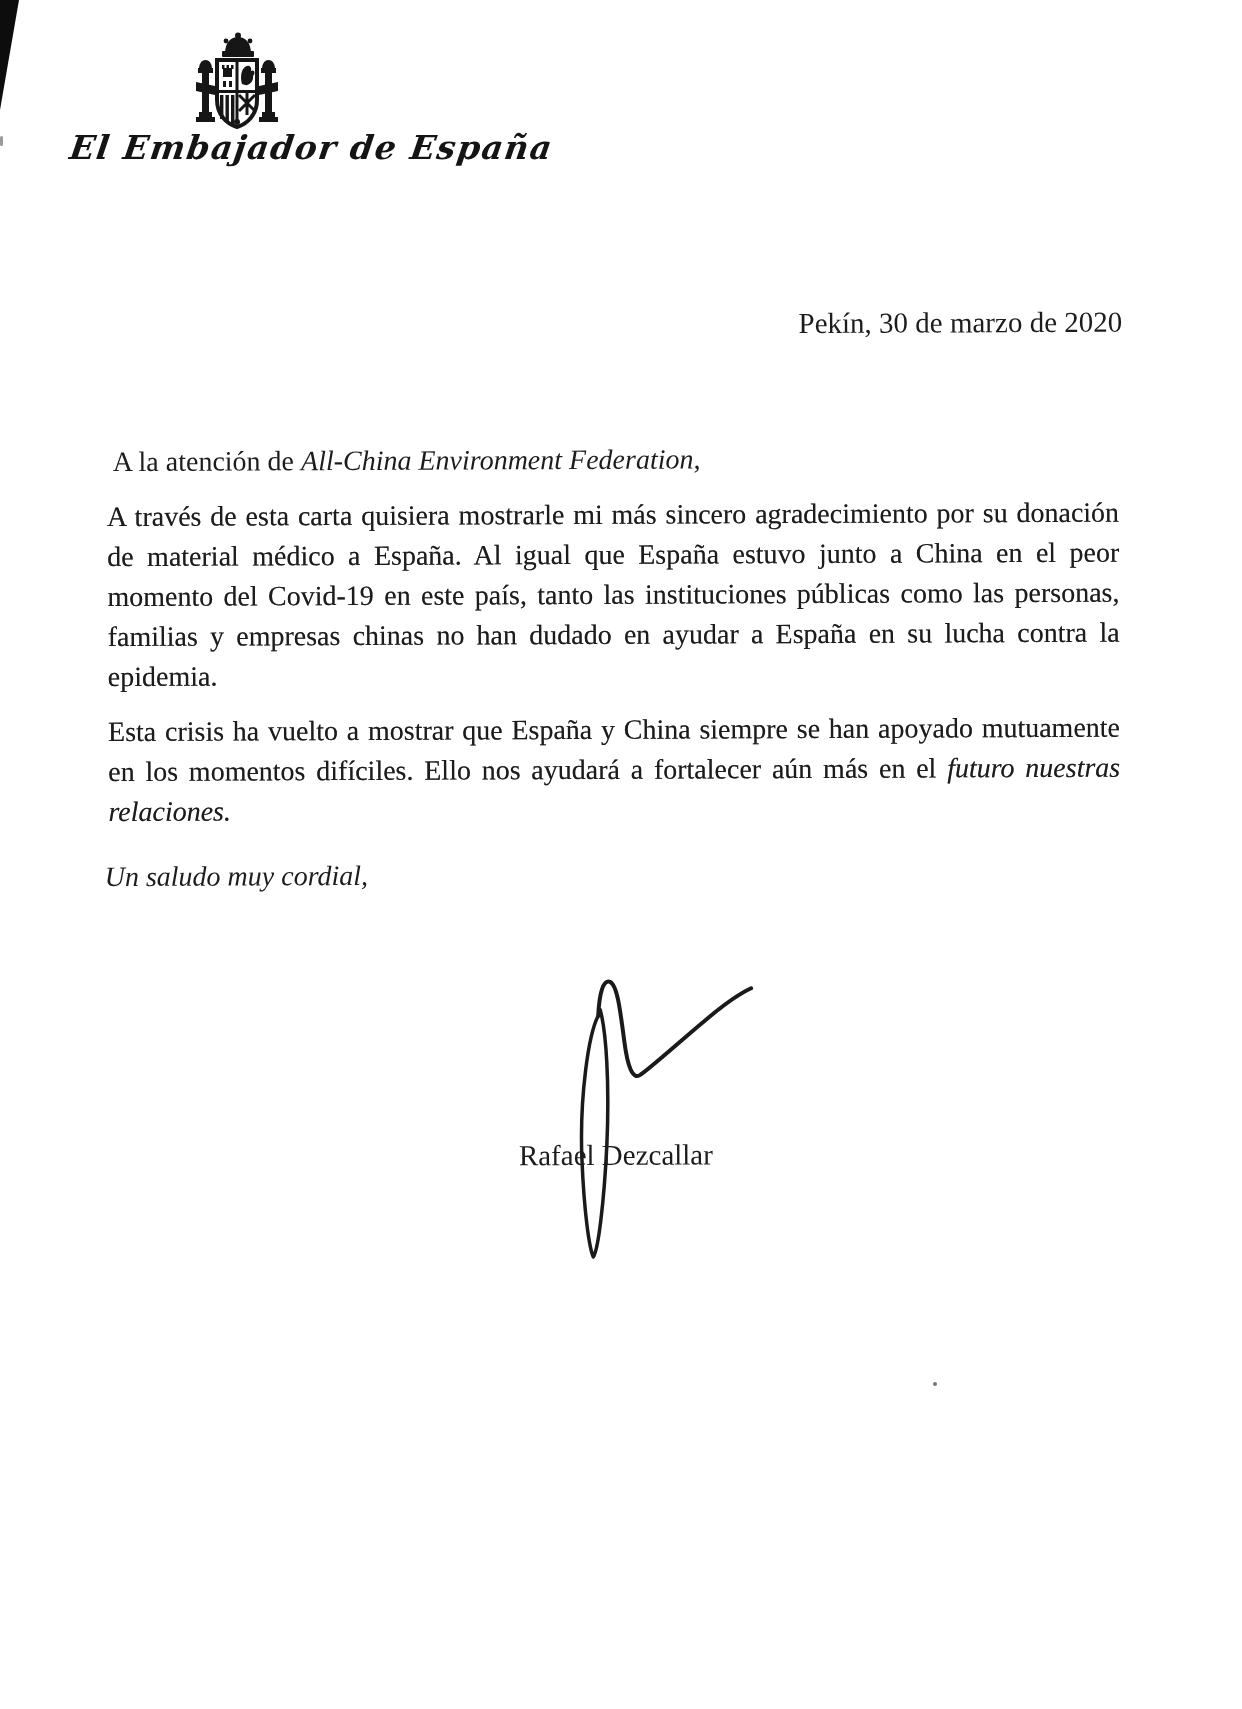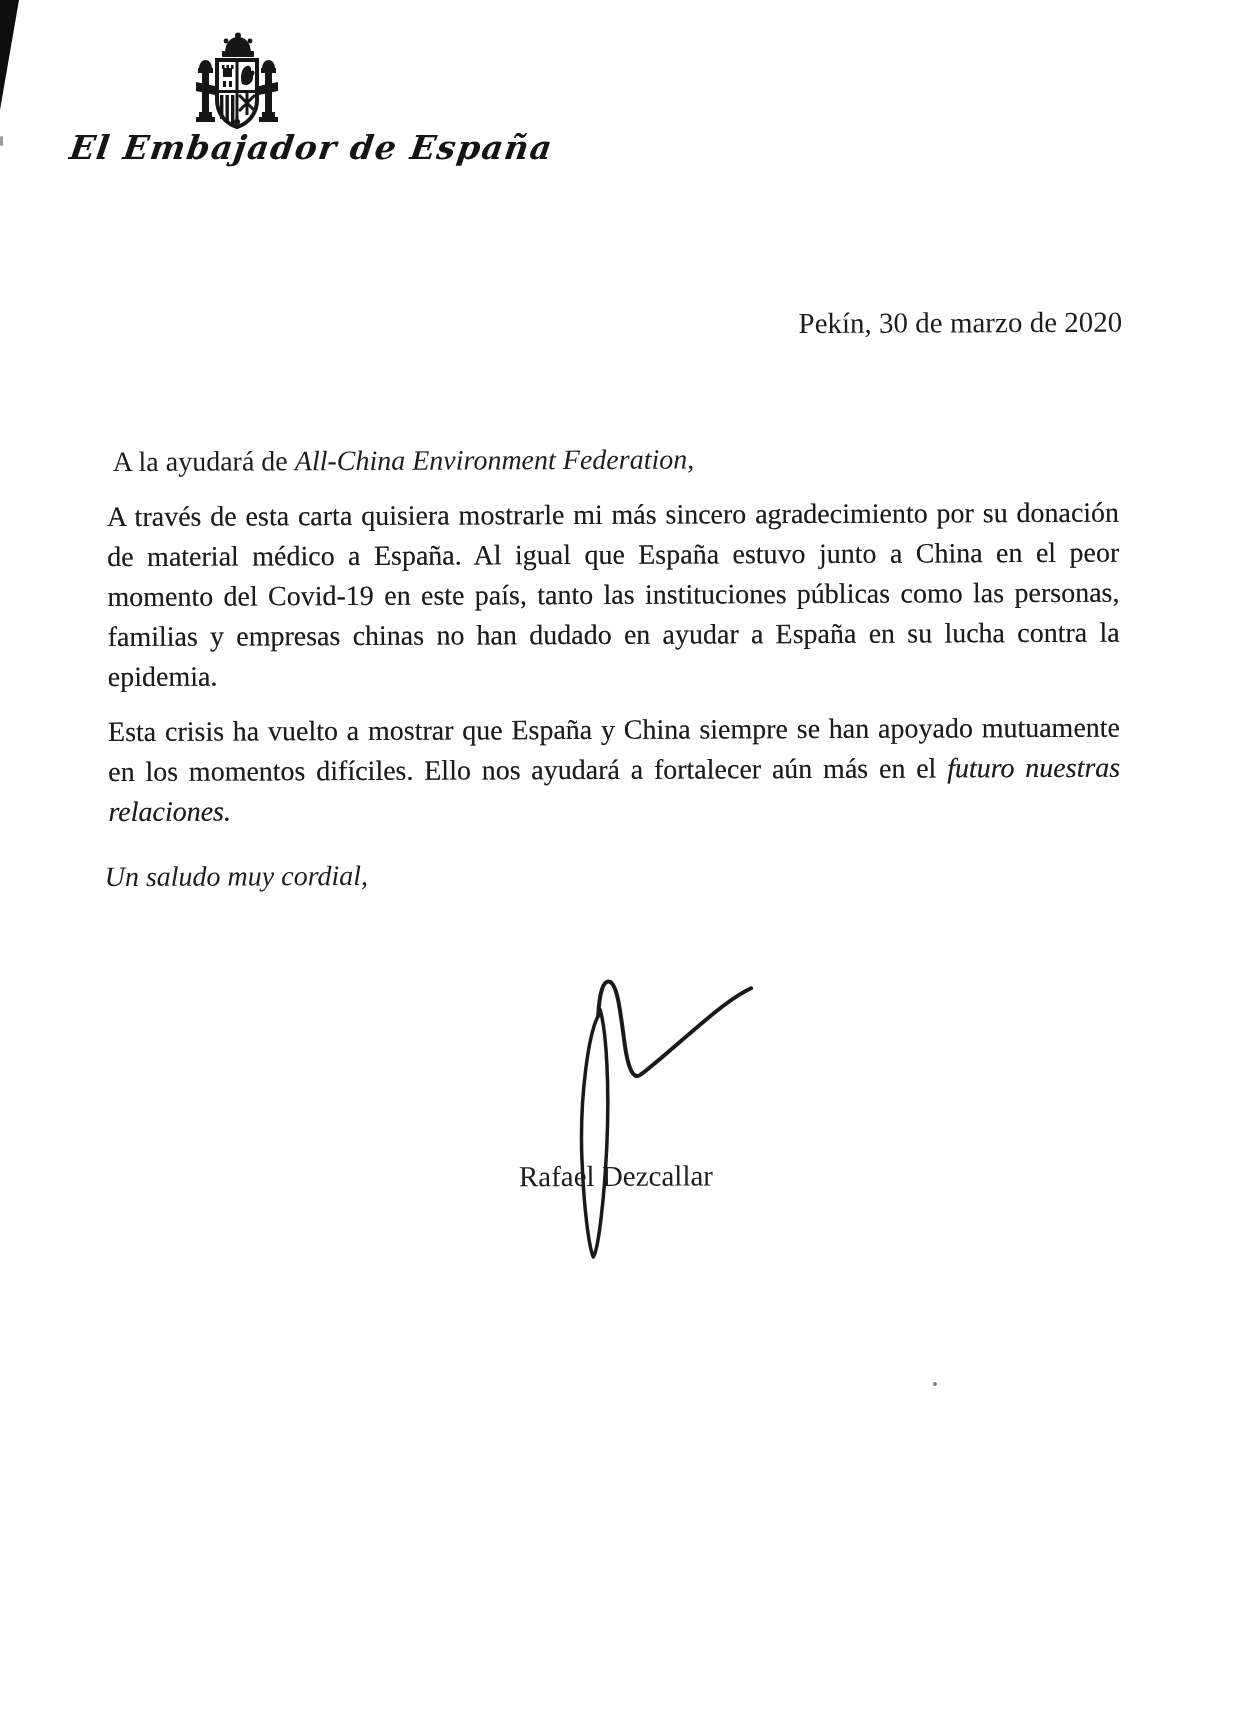--- a/index.html
+++ b/index.html
@@ -57,21 +57,21 @@
   .p1{top:497px;}
   .p2{top:712px;}
   .p2 em{font-style:italic;}
   .closing{
     position:absolute;left:103px;top:861px;margin:0;
     font-size:28px;font-style:italic;white-space:nowrap;
   }
   .signature-svg{position:absolute;left:0;top:0;pointer-events:none;}
   .signature-name{
     position:absolute;left:516px;top:1141px;
-    font-size:29px;white-space:nowrap;margin-top:21px;
+    font-size:29px;white-space:nowrap;
   }
   p{margin:0;}
 </style>
 </head>
 <body>
 
 <div class="page">
 
   <div class="scan-wedge"></div>
   <div class="scan-speck-left"></div>
@@ -123,21 +123,21 @@
         <circle cx="58" cy="90" r="3"></circle>
       </g>
     </svg>
     <div class="letterhead-title">El Embajador de España</div>
   </div>
 
   <div class="content">
 
     <div class="dateline">Pekín, 30 de marzo de 2020</div>
 
-    <p class="salutation"><span>A la ayudará de </span><em>All-China Environment Federation,</em></p>
+    <p class="salutation"><span>A la atención de </span><em>All-China Environment Federation,</em></p>
 
     <p class="bodypara p1">A través de esta carta quisiera mostrarle mi más sincero agradecimiento por su donación de material médico a España. Al igual que España estuvo junto a China en el peor momento del Covid-19 en este país, tanto las instituciones públicas como las personas, familias y empresas chinas no han dudado en ayudar a España en su lucha contra la epidemia.</p>
 
     <p class="bodypara p2"><span>Esta crisis ha vuelto a mostrar que España y China siempre se han apoyado mutuamente en los momentos difíciles. Ello nos ayudará a fortalecer aún más en el </span><em>futuro nuestras relaciones.</em></p>
 
     <p class="closing">Un saludo muy cordial,</p>
 
     <svg class="signature-svg" width="1242" height="1709" viewBox="0 0 1242 1709" aria-hidden="true">
       <g fill="none" stroke="#1a1a1a" stroke-linecap="round" stroke-linejoin="round">
 

